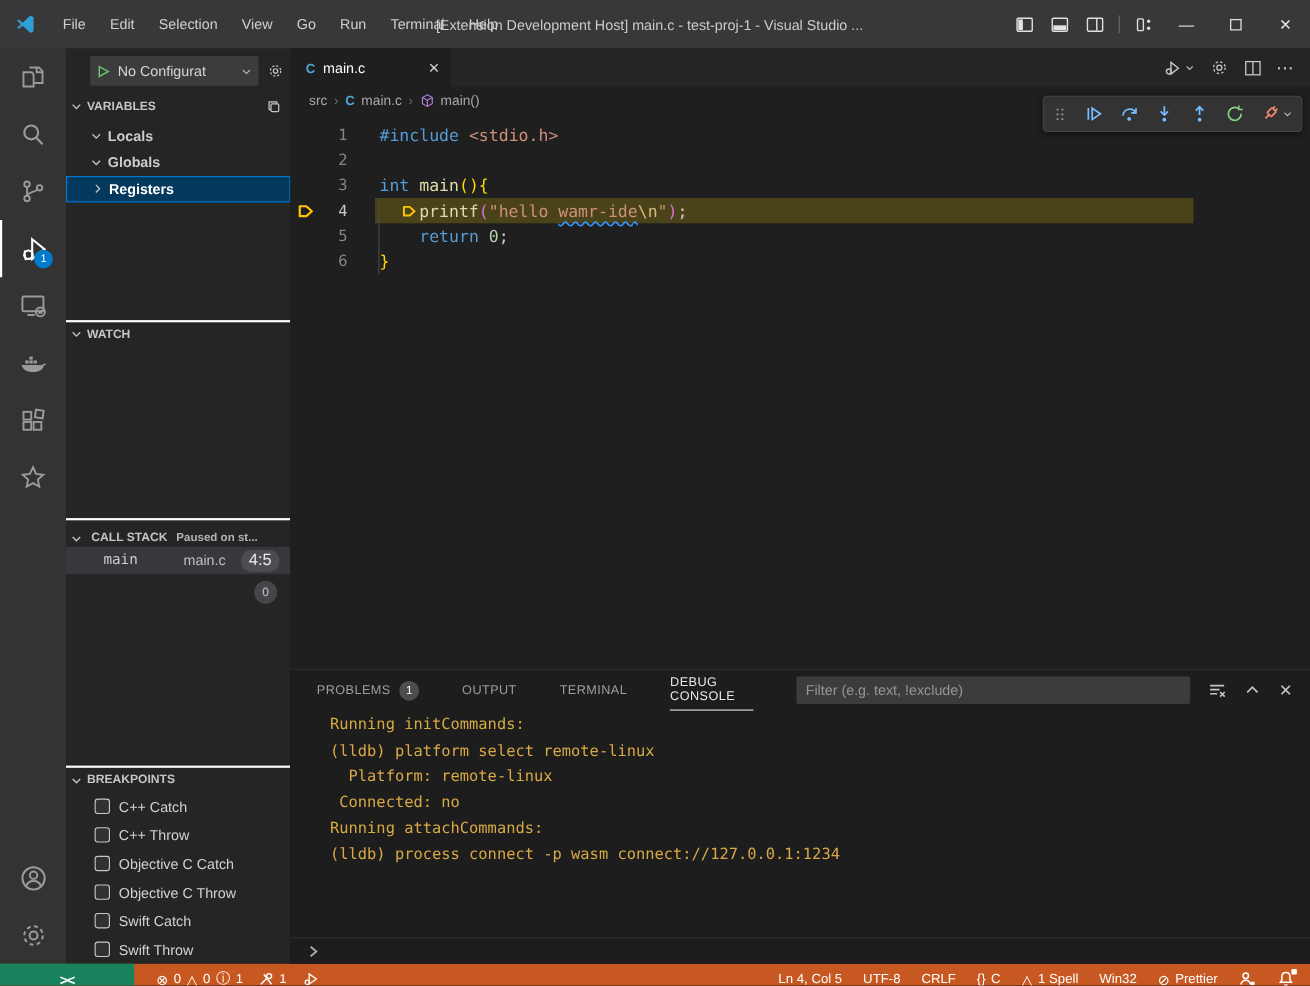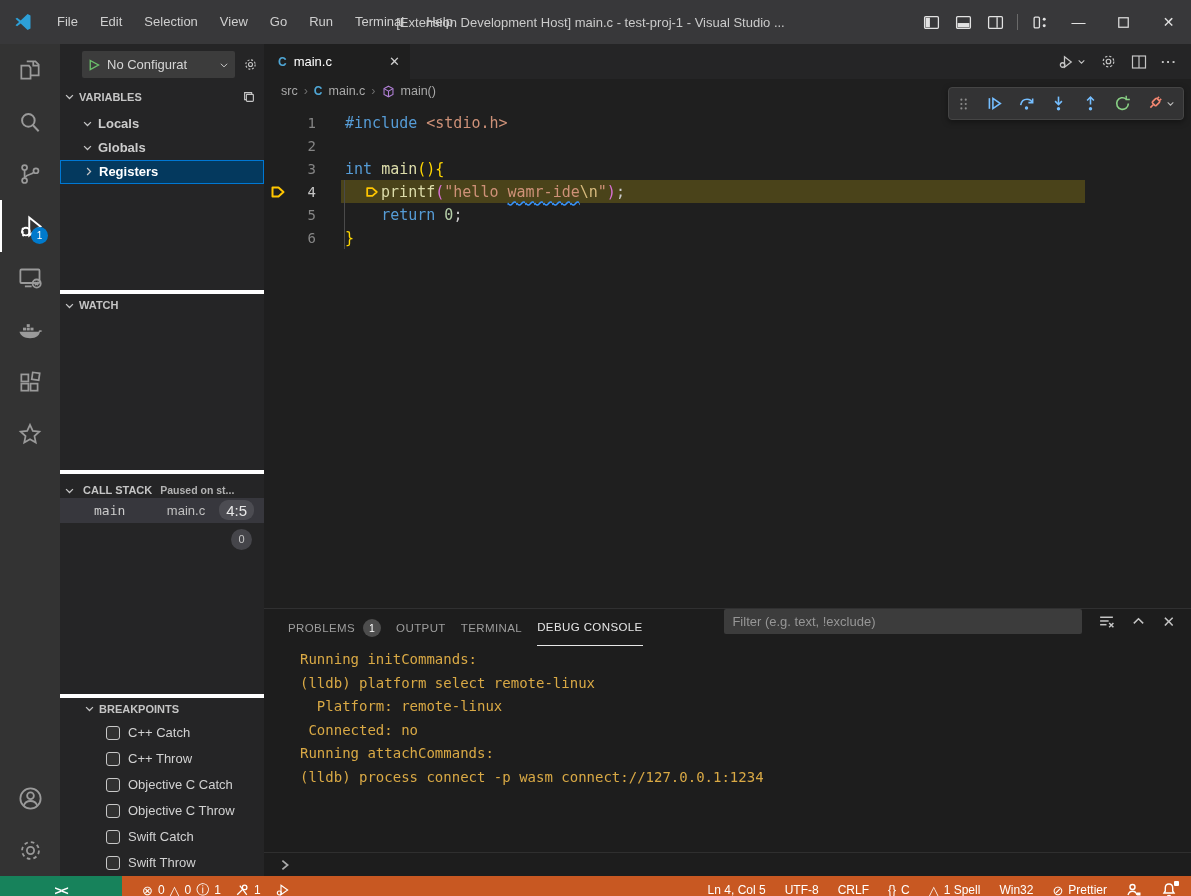--- a/index.html
+++ b/index.html
@@ -30,21 +30,21 @@
   .act-spacer { flex:1; }
 
   
   .sidebar { width:204px; background:#252526; display:flex; flex-direction:column; overflow:hidden; }
   .side-toprow { height:42px; display:flex; align-items:center; padding:0 6px 0 22px; gap:8px; }
   .cfg-dd { background:#3c3c3c; height:27px; flex:1; display:flex; align-items:center; gap:7px; padding:0 6px; border-radius:2px; }
   .cfg-dd span { white-space:nowrap; overflow:hidden; color:#d6d6d6; flex:1; }
   .sec-header { height:22px; display:flex; align-items:center; gap:4px; padding:0 8px 0 4px; font-size:11px; font-weight:bold; color:#c5c5c5; }
   .sec-header .grow { flex:1; }
   .section { position:relative; }
-  .sec-border { border-top:4px solid #ffffff; }
+  .sec-border { border-top:2px solid #ffffff; }
   .tree-row { height:24px; display:flex; align-items:center; gap:5px; padding-left:22px; font-weight:600; color:#cccccc; }
   .tree-row.sel { background:#04395e; border:1px solid #0078d4; color:#fff; }
   .cs-status { font-size:10.5px; font-weight:bold; color:#b3b3b3; }
   .cs-row { height:25px; background:#37373d; display:flex; align-items:center; padding:0 10px 0 34px; margin-top:2px; }
   .cs-frame { font-family:"DejaVu Sans Mono", monospace; font-size:13px; flex:1; }
   .cs-file { margin-right:14px; color:#c0c0c0; }
   .pill { background:#4c4c52; color:#e8e8e8; font-size:15px; padding:1.5px 7px; border-radius:9px; }
   .cs-badge0 { width:21px; height:21px; border-radius:50%; background:#45454a; color:#c7c7c7; font-size:11px;
     display:flex; align-items:center; justify-content:center; margin:6px 12px 0 auto; }
   .bp-row { height:26px; display:flex; align-items:center; padding-left:26px; gap:8px; color:#d2d2d2; }
@@ -70,21 +70,21 @@
   .tok.kw{color:#569cd6}.tok.fn{color:#dcdcaa}.tok.str{color:#ce9178}.tok.b1{color:#ffd700}
   .tok.b2{color:#da70d6}.tok.esc{color:#d7ba7d}.tok.num{color:#b5cea8}.tok.pln{color:#cccccc}
   .tok.sq{text-decoration:underline; text-decoration-style:wavy; text-decoration-color:#3794ff; text-underline-offset:4px;}
   .cur-arrow { margin:0 2px; }
 
   .debug-toolbar { position:absolute; top:43px; right:7px; height:33px; background:#333334; border:1px solid #454545;
     border-radius:4px; display:flex; align-items:center; padding:0 8px; gap:15px; box-shadow:0 2px 6px rgba(0,0,0,.4); z-index:10; }
 
   
   .panel { height:268px; border-top:1px solid #303031; background:#1d1d1d; display:flex; flex-direction:column; }
-  .panel-tabs { height:37px; display:flex; align-items:flex-start; padding-left:24px; gap:15px; }
+  .panel-tabs { height:37px; display:flex; align-items:center; padding-left:24px; gap:39px; }
   .ptab { display:flex; align-items:center; gap:8px; font-size:11.5px; letter-spacing:.4px; color:#9d9d9d; height:100%; }
   .ptab.active { color:#e7e7e7; border-bottom:1px solid #e7e7e7; }
   .ptab-badge { background:#4d4d4d; color:#fff; border-radius:50%; width:18px; height:18px; font-size:10.5px;
     display:flex; align-items:center; justify-content:center; }
   .panel-right { margin-left:auto; display:flex; align-items:center; gap:16px; padding-right:16px; }
   .filter-input { width:358px; height:25px; background:#3c3c3c; border:none; color:#cccccc; padding:0 8px; font-size:13px;
     font-family:"Liberation Sans", sans-serif; border-radius:2px; }
   .filter-input::placeholder { color:#969696; }
   .console { flex:1; padding:5px 0 0 36px; font-family:"DejaVu Sans Mono", monospace; font-size:14px; color:#d9a945; }
   .console div { height:23.5px; white-space:pre; }
@@ -307,21 +307,21 @@
         <span class="cs-status">Paused on st...</span>
       </div>
       <div class="cs-row">
         <span class="cs-frame">main</span>
         <span class="cs-file">main.c</span>
         <span class="pill">4:5</span>
       </div>
       <div class="cs-badge0">0</div>
     </div>
 
-    <div class="section sec-border" style="flex:1;padding-left:20px;">
+    <div class="section sec-border" style="flex:1;">
       <div class="sec-header">
         <svg width="11" height="11" viewBox="0 0 16 16">
             <path d="M3 6l5 5 5-5" fill="none" stroke="#c5c5c5" stroke-width="1.8"></path>
           </svg>
         <span>BREAKPOINTS</span>
       </div>
       <div id="breakpoints-list" style="margin-top:0;">
           <div class="bp-row">
             <span class="checkbox"></span>
             <span>C++ Catch</span>

